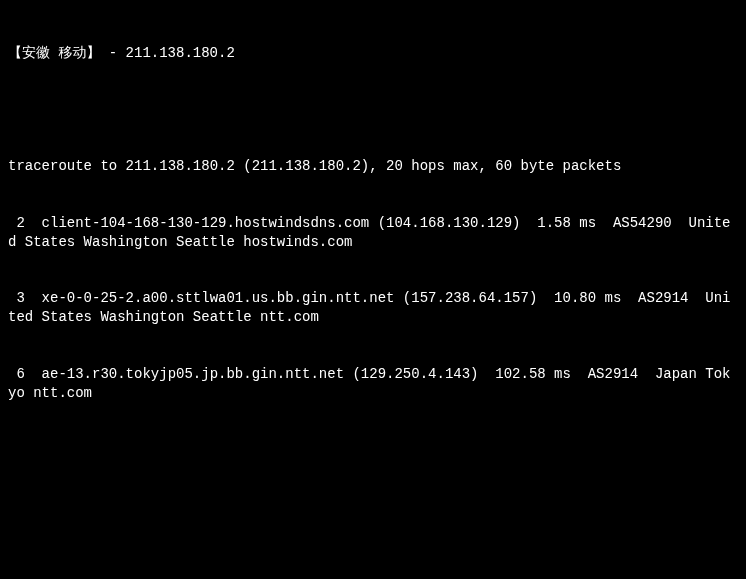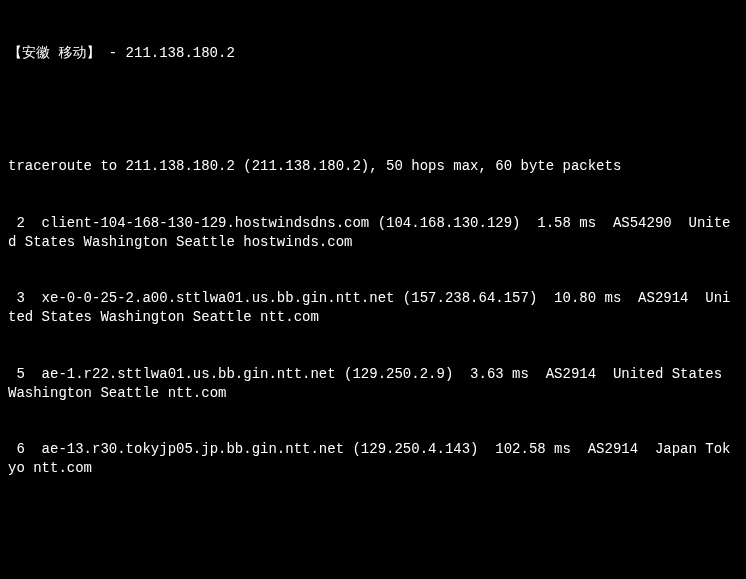--- a/index.html
+++ b/index.html
@@ -20,24 +20,23 @@
     word-break: break-all;
   }
   .line { display: block; }
 </style>
 </head>
 <body>
 
 <div class="terminal">
   <span class="line">【安徽 移动】 - 211.138.180.2</span>
   <span class="line"> </span>
-  <span class="line">traceroute to 211.138.180.2 (211.138.180.2), 50 hops max, 60 byte packets</span>
+  <span class="line">traceroute to 211.138.180.2 (211.138.180.2), 20 hops max, 60 byte packets</span>
   <span class="line"> 2  client-104-168-130-129.hostwindsdns.com (104.168.130.129)  1.58 ms  AS54290  United States Washington Seattle hostwinds.com</span>
   <span class="line"> 3  xe-0-0-25-2.a00.sttlwa01.us.bb.gin.ntt.net (157.238.64.157)  10.80 ms  AS2914  United States Washington Seattle ntt.com</span>
-  <span class="line"> 5  ae-1.r22.sttlwa01.us.bb.gin.ntt.net (129.250.2.9)  3.63 ms  AS2914  United States Washington Seattle ntt.com</span>
   <span class="line"> 6  ae-13.r30.tokyjp05.jp.bb.gin.ntt.net (129.250.4.143)  102.58 ms  AS2914  Japan Tokyo ntt.com</span>
   
   
   
   
   
   
   
   
   

